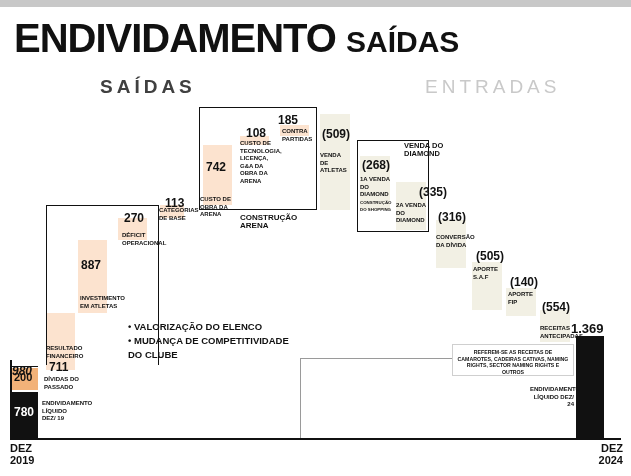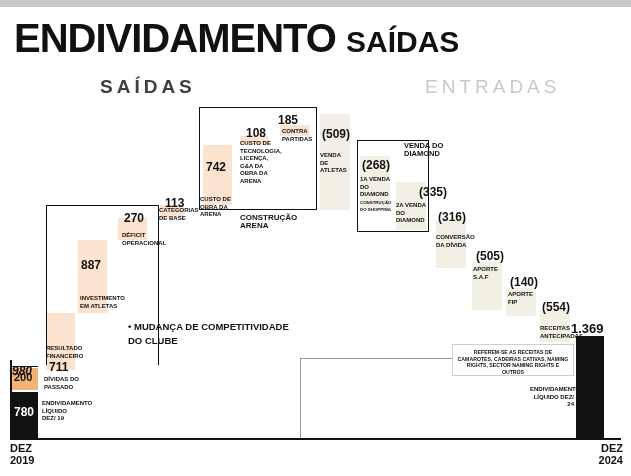--- a/index.html
+++ b/index.html
@@ -135,20 +135,21 @@
 <div class="cap" style="position:absolute; left:282px; top:128px; width:38px;">CONTRA PARTIDAS</div>
 
 <div class="bracket" style="left:199px; top:107px; width:118px; height:103px; border-color:#111;"></div>
 <div class="cap" style="position:absolute; left:240px; top:214px; width:80px; font-size:8px;">CONSTRUÇÃO ARENA</div>
 
 <div class="bracket" style="left:46px; top:205px; width:0; height:160px; border-width:0 0 0 1px;"></div>
 <div class="bracket" style="left:46px; top:205px; width:112px; height:0; border-width:1px 0 0 0;"></div>
 <div class="bracket" style="left:158px; top:205px; width:0; height:160px; border-width:0 0 0 1px;"></div>
 
 <div class="bullets">
+  <div>VALORIZAÇÃO DO ELENCO</div>
   <div style="width:170px;">MUDANÇA DE COMPETITIVIDADE DO CLUBE</div>
 </div>
 
 <div class="bar bar-cream" style="left:320px; top:114px; width:30px; height:96px;"></div>
 <div class="lbl val" style="left:322px; top:127px;">(509)</div>
 <div class="cap" style="position:absolute; left:320px; top:152px; width:30px;">VENDA DE ATLETAS</div>
 
 <div class="bar bar-cream" style="left:360px; top:156px; width:30px; height:54px;"></div>
 <div class="lbl val" style="left:362px; top:158px;">(268)</div>
 <div class="cap" style="position:absolute; left:360px; top:176px; width:31px;">1a VENDA DO DIAMOND<br><span style="font-size:4.4px;">CONSTRUÇÃO DO SHOPPING</span></div>

